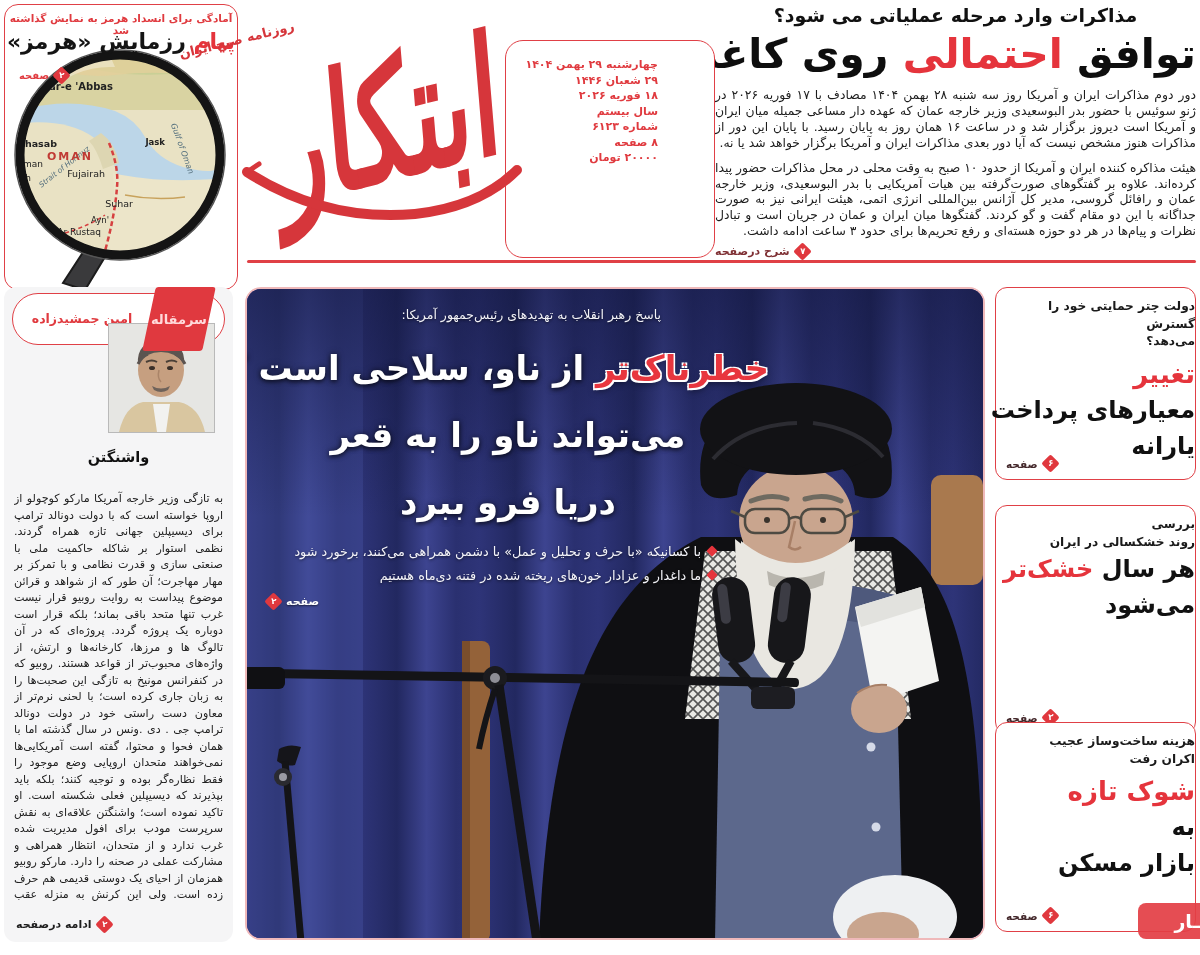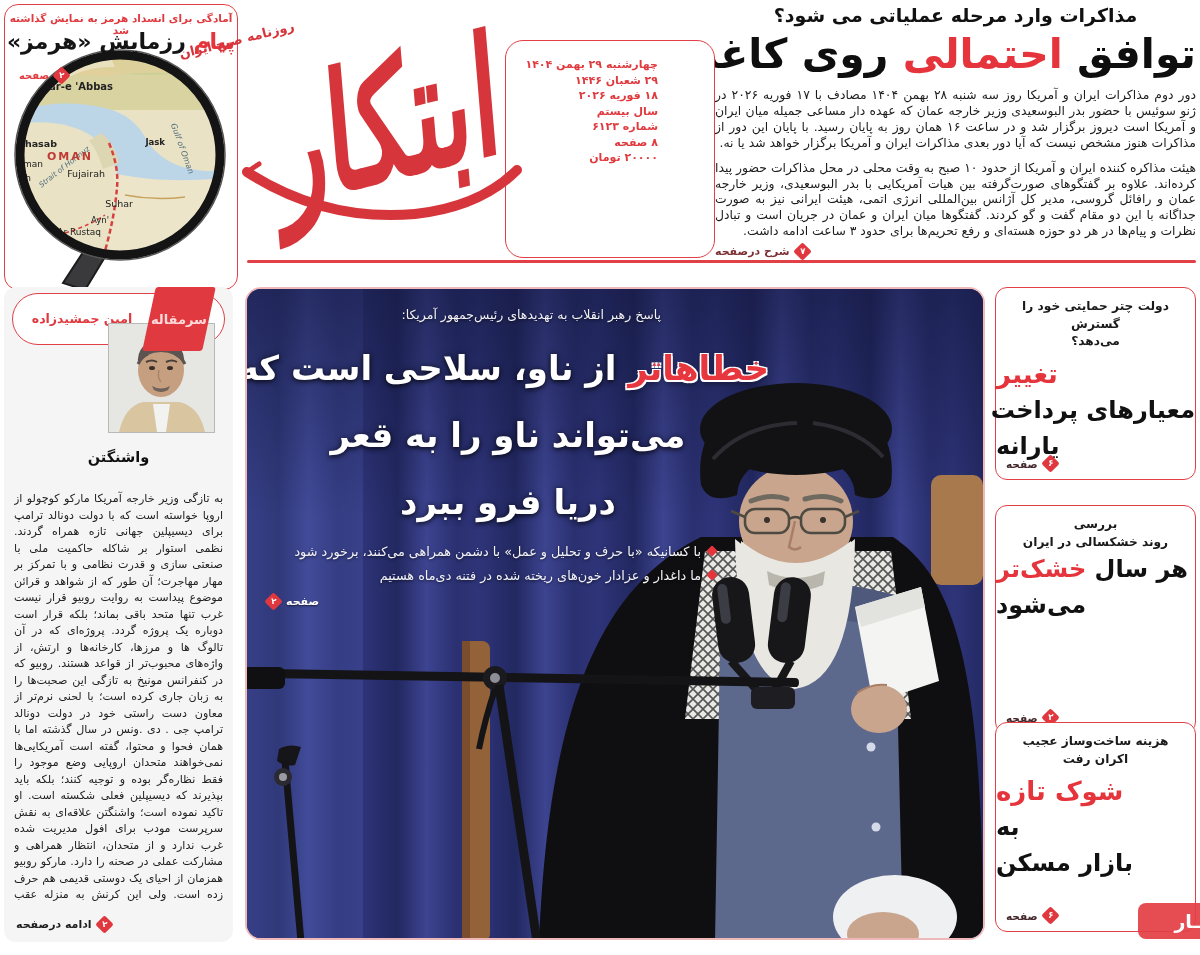--- a/index.html
+++ b/index.html
@@ -60,22 +60,22 @@
                   text-shadow:0 0 6px rgba(0,0,0,.55), 0 2px 4px rgba(0,0,0,.5); }
   .ph-heads .red { color:#e8363e; text-shadow:-1.5px -1.5px 0 #fff, 1.5px -1.5px 0 #fff, -1.5px 1.5px 0 #fff, 1.5px 1.5px 0 #fff, 0 3px 6px rgba(0,0,0,.5); }
   .ph-bullets { position:absolute; top:250px; right:267px; text-align:right; }
   .ph-bullets .bl { display:flex; align-items:center; justify-content:flex-start; gap:7px; height:24px; color:#f5f5fa; font-size:12.8px; font-weight:500; text-shadow:0 1px 3px rgba(0,0,0,.6); white-space:nowrap; }
   .ph-bullets .bdia { width:8px; height:8px; background:#e5343c; transform:rotate(45deg); border-radius:1px; flex:0 0 8px; }
   .ph-marker { position:absolute; left:20px; top:306px; display:flex; align-items:center; gap:6px; flex-direction:row-reverse; }
   .ph-marker .lbl { color:#fff; font-size:11px; font-weight:bold; text-shadow:0 1px 2px rgba(0,0,0,.6); }
 
   
   .teaser { left:995px; width:201px; background:#fff; border:1.5px solid #e04046; border-radius:12px; }
-  .teaser .kick { margin-top:10px; text-align:center; font-size:12.2px; font-weight:600; color:#1a1a1a; line-height:17.5px; }
-  .teaser .big { text-align:left; font-weight:800; color:#111; font-size:24px; line-height:36px; white-space:nowrap; }
+  .teaser .kick { margin-top:10px; text-align:right; font-size:12.2px; font-weight:600; color:#1a1a1a; line-height:17.5px; }
+  .teaser .big { text-align:right; font-weight:800; color:#111; font-size:24px; line-height:36px; white-space:nowrap; }
   .teaser .big.first { font-size:26px; margin-top:5px; }
   .teaser .red { color:#e5343c; }
   .teaser .marker { position:absolute; left:10px; bottom:9px; flex-direction:row-reverse; }
   .teaser .marker .lbl { color:#43272a; font-size:10.5px; }
   .t1 { top:287px; height:193px; }
   .t2 { top:505px; height:229px; }
   .t3 { top:722px; height:210px; }
 
   
   .jaar { left:1138px; top:903px; width:124px; height:36px; background:rgba(227,62,68,.92); border-radius:8px 8px 2px 8px; z-index:6;
@@ -305,21 +305,21 @@
       <path d="M256,396 L294,653" stroke="#141417" stroke-width="9"></path>
       <path d="M252,400 q-10,30 -16,60" stroke="#141417" stroke-width="6" fill="none"></path>
 
       <path d="M36,460 q10,-6 22,-2 l-6,18 q-10,2 -18,-4 Z" fill="#15151a"></path>
       <path d="M42,472 L58,653" stroke="#141417" stroke-width="7"></path>
       <circle cx="40" cy="488" r="9" fill="#2a2a30"></circle>
         <circle cx="40" cy="488" r="4" fill="#9b9ba4"></circle>
     </svg>
     <div class="ph-kick">پاسخ رهبر انقلاب به تهدیدهای رئیس‌جمهور آمریکا:</div>
     <div class="ph-heads">
-      <div class="ln"><span class="red">خطاها‌تر</span><span> از ناو، سلاحی است که</span></div>
+      <div class="ln"><span class="red">خطرناک‌تر</span><span> از ناو، سلاحی است که</span></div>
       <div class="ln">می‌تواند ناو را به قعر</div>
       <div class="ln">دریا فرو ببرد</div>
     </div>
     <div class="ph-bullets">
       <div class="bl">
           <span class="bdia"></span>
           <span>با کسانیکه «با حرف و تحلیل و عمل» با دشمن همراهی می‌کنند، برخورد شود</span>
         </div>
       <div class="bl">
           <span class="bdia"></span>

